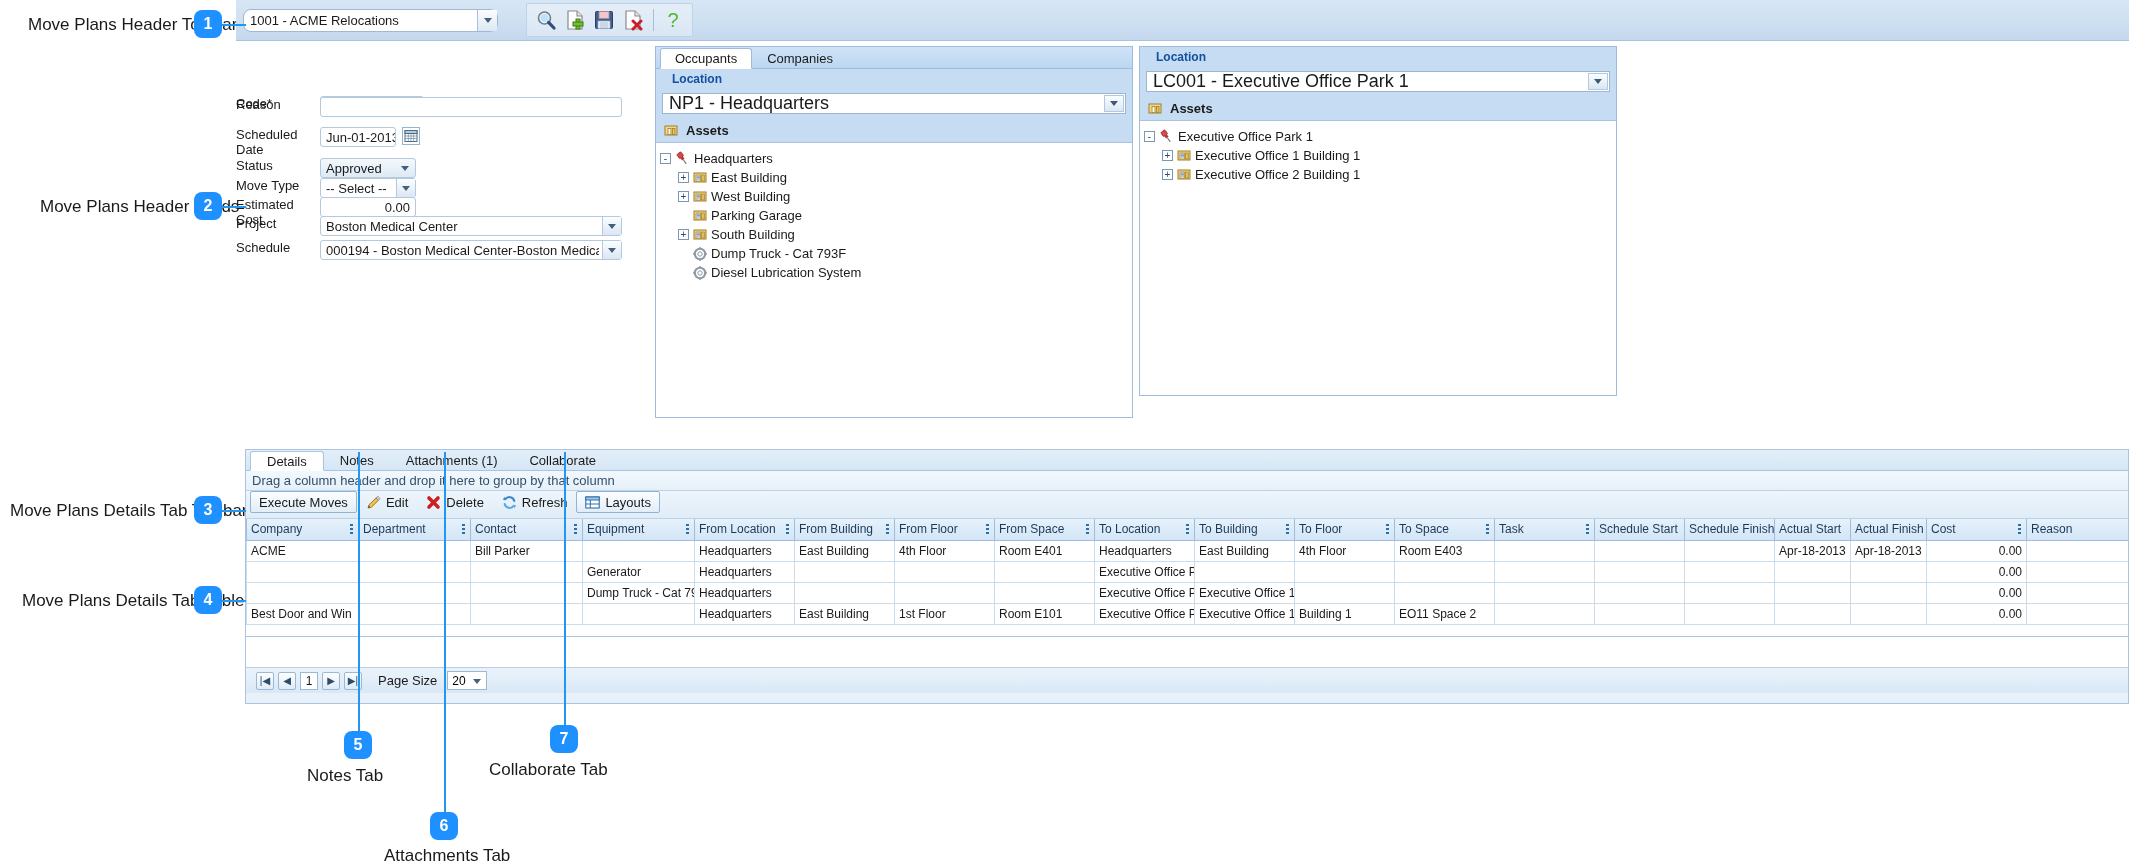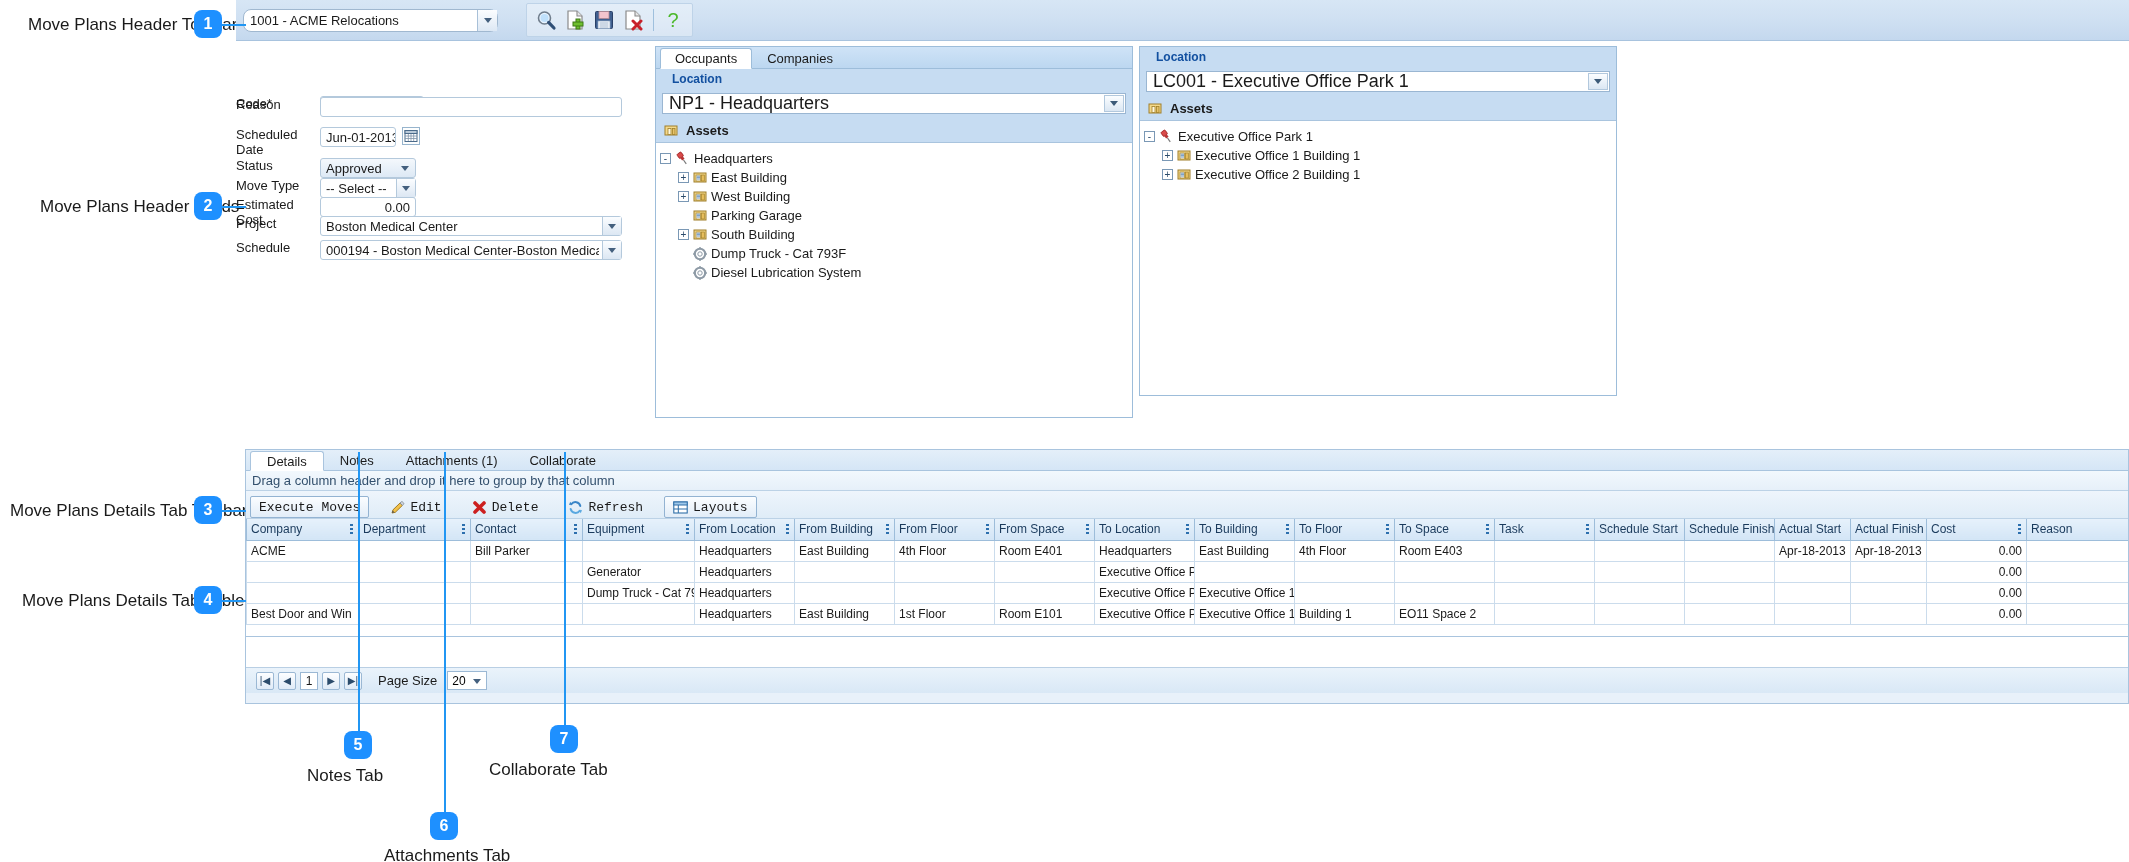--- a/index.html
+++ b/index.html
@@ -203,23 +203,22 @@
   }
   .dtab { height:20px; padding:0 16px; font-size:13px; display:flex;align-items:center; cursor:pointer; color:#1a1a1a;}
   .dtab.active { background:#fff; border:1px solid #a9c4de; border-bottom:1px solid #fff; border-radius:3px 3px 0 0; position:relative; top:1px;}
   .group-bar {
     height:20px; background: linear-gradient(to bottom,#f2f8fd,#e6f0f9);
     font-size:13px; color:#33506d; display:flex; align-items:center; padding-left:6px;
     border-bottom:1px solid #bcd2e6;
   }
   .grid-toolbar {
     height:28px; background: linear-gradient(to bottom,#eef5fc,#dfecf7);
-    display:flex; align-items:flex-end; gap:12px; padding-left:4px;
+    display:flex; align-items:flex-start; gap:0; padding-left:4px;
     border-bottom:1px solid #bcd2e6;
-    font-family:Liberation Mono, monospace;
   }
   .gt-btn {
     height:22px; display:flex;align-items:center; gap:5px;
     padding:0 8px; font-size:13px; color:#1a1a1a; cursor:pointer;
     border:1px solid transparent; border-radius:2px;
   }
   .gt-btn.framed {
     border:1px solid #93b3d2;
     background: linear-gradient(to bottom,#fbfdff,#e2edf8);
   }

